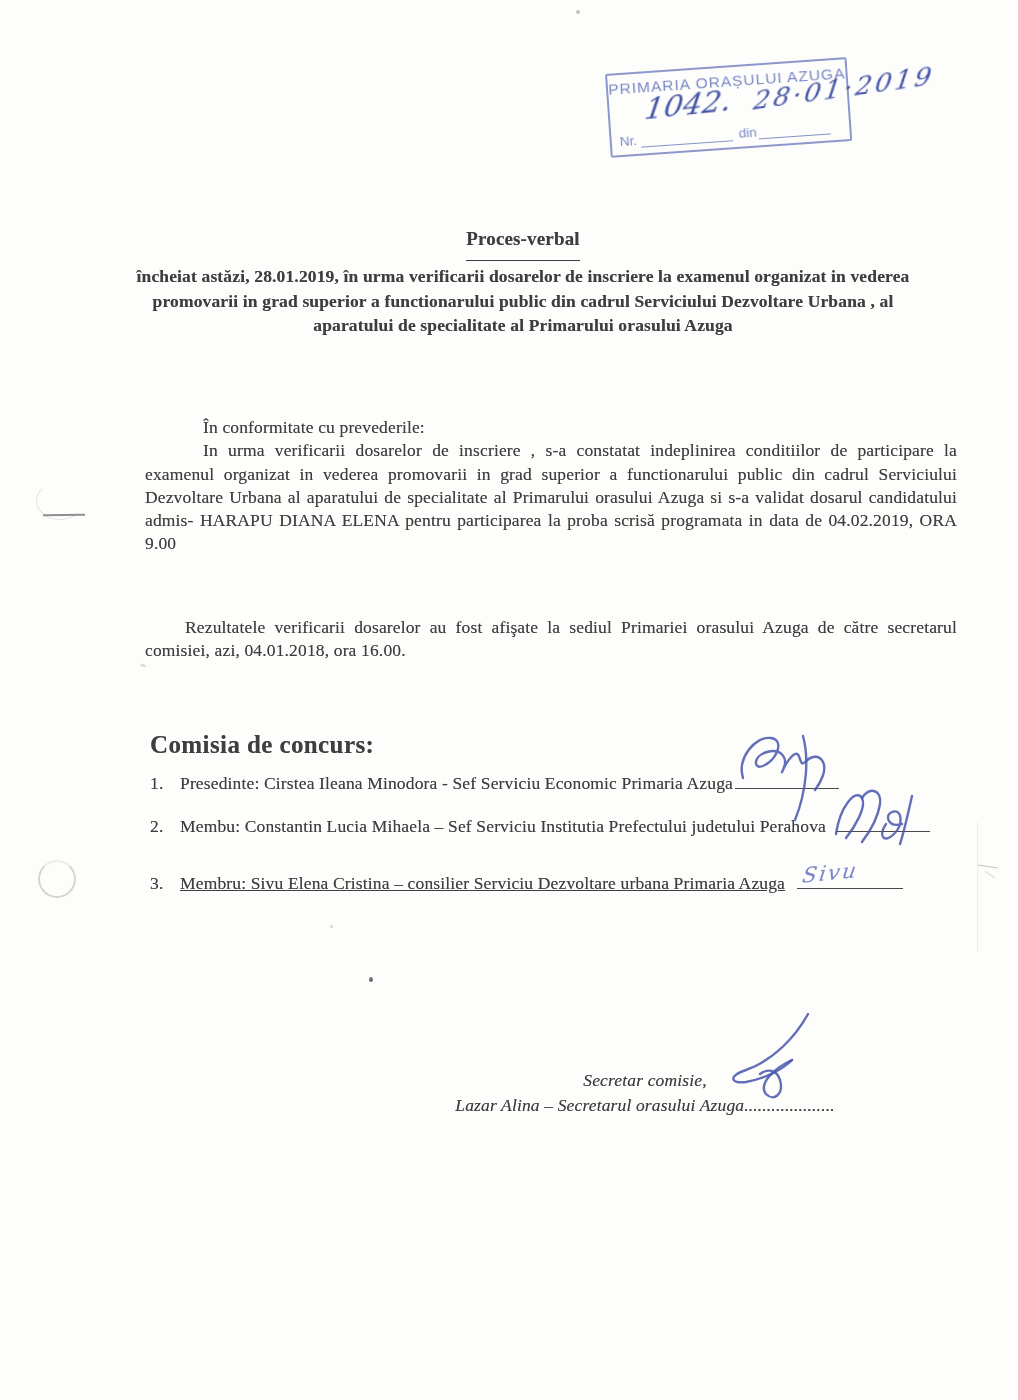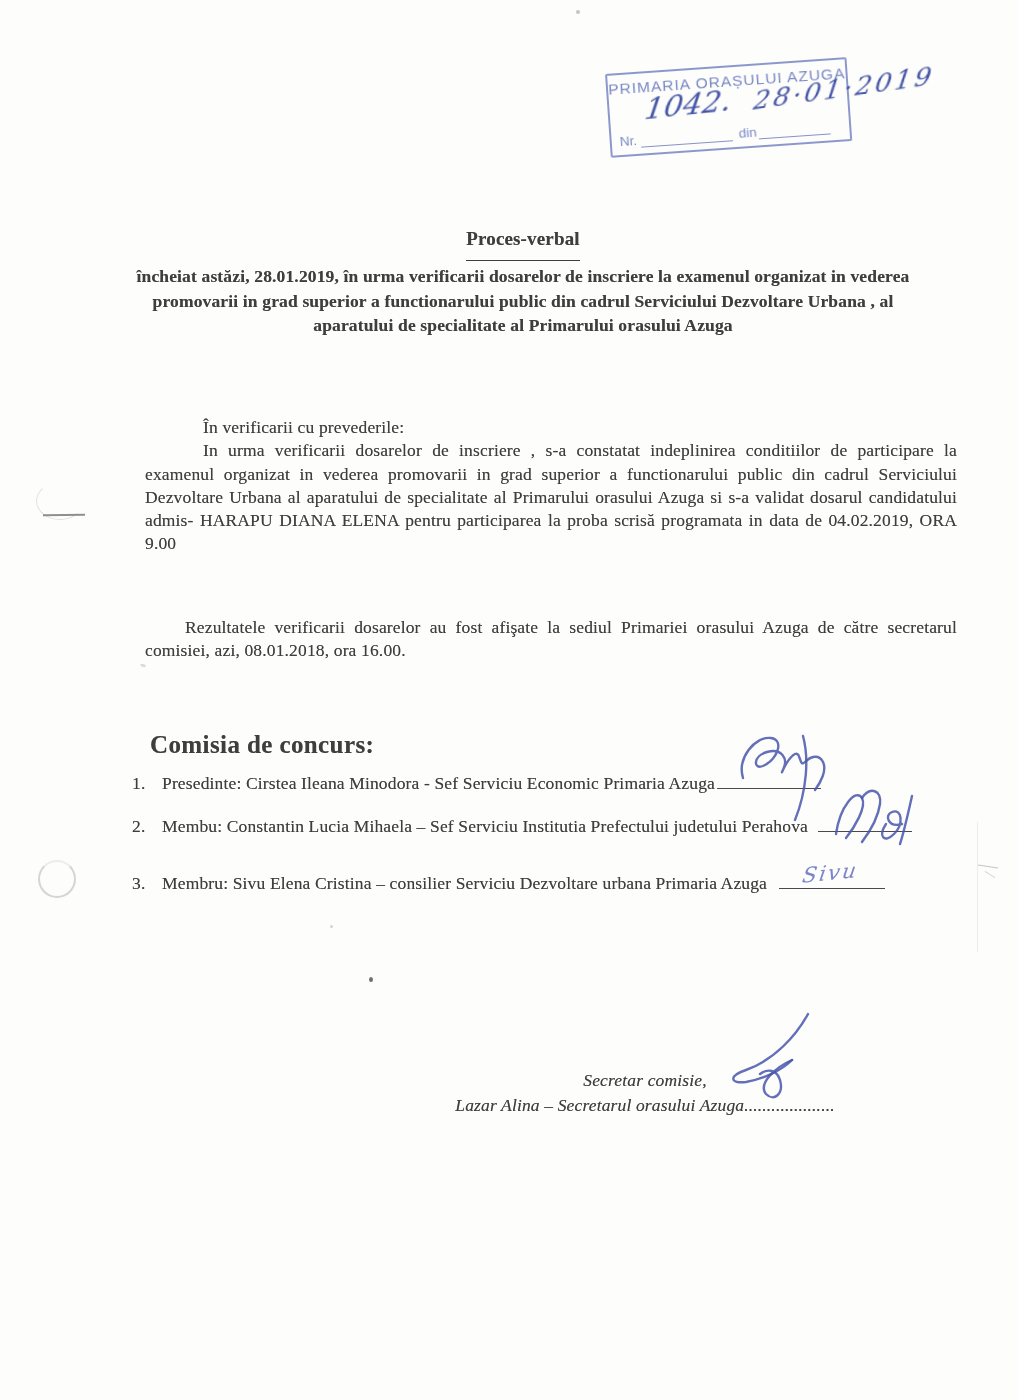--- a/index.html
+++ b/index.html
@@ -90,33 +90,33 @@
   .indent-lg { text-indent: 58px; }
   .indent-md { text-indent: 40px; }
 
   
   .committee-heading {
     position: absolute; left: 150px; top: 731px;
     font-size: 25px; font-weight: bold;
     letter-spacing: 0.4px;
   }
   .member-row {
-    position: absolute; left: 132px; width: 820px;
+    position: absolute; left: 150px; width: 820px;
     font-size: 17.5px; white-space: nowrap;
   }
   .member-num { display: inline-block; width: 30px; }
   .sig-line {
     display: inline-block;
     border-bottom: 1.6px solid #4a4a4a;
     height: 14px;
     vertical-align: baseline;
   }
   .row-1 { top: 773px; }
   .row-2 { top: 816px; }
-  .row-3 { top: 873px; }
+  .row-3 { top: 873px; text-decoration: underline; }
   .row-1 .sig-line { width: 104px; margin-left: 2px; }
   .row-2 .sig-line { width: 94px; margin-left: 10px; }
   .row-3 .sig-line { width: 106px; margin-left: 12px; }
 
   
   .sig-svg { position: absolute; overflow: visible; }
   .sig-svg path {
     fill: none;
     stroke: rgba(72,86,172,0.85);
     stroke-width: 2.4;
@@ -203,25 +203,25 @@
     <div class="stamp-hand stamp-nr">1042.</div>
     <div class="stamp-hand stamp-date">28·01·2019</div>
   </div>
 
   <div class="doc-header scan-text">
     <div><span class="doc-title">Proces-verbal</span></div>
     <p class="doc-intro">încheiat astăzi, 28.01.2019, în urma verificarii dosarelor de inscriere la examenul organizat in vederea promovarii in  grad superior a functionarului public din  cadrul Serviciului Dezvoltare Urbana  , al aparatului de specialitate al Primarului orasului Azuga</p>
   </div>
 
   <div class="body-block scan-text" style="top:416px;">
-    <p class="indent-lg">În verificarii cu prevederile:</p>
+    <p class="indent-lg">În conformitate cu prevederile:</p>
     <p class="indent-lg">In urma verificarii dosarelor de inscriere ,  s-a constatat indeplinirea conditiilor de participare la examenul  organizat in vederea promovarii in  grad superior a functionarului public din  cadrul Serviciului Dezvoltare Urbana  al aparatului de specialitate al Primarului orasului Azuga si s-a validat dosarul candidatului admis- HARAPU DIANA ELENA pentru participarea la proba scrisă programata in data de 04.02.2019, ORA 9.00</p>
   </div>
   <div class="body-block scan-text" style="top:616px;">
-    <p class="indent-md">Rezultatele verificarii  dosarelor au  fost  afişate la  sediul Primariei orasului Azuga de  către secretarul  comisiei, azi, 08.01.2018, ora 16.00.</p>
+    <p class="indent-md">Rezultatele verificarii  dosarelor au  fost  afişate la  sediul Primariei orasului Azuga de  către secretarul  comisiei, azi, 04.01.2018, ora 16.00.</p>
   </div>
 
   <div class="committee-heading scan-text">Comisia de concurs:</div>
 
   <div class="member-row row-1 scan-text">
     <span class="member-num">1.</span><span>Presedinte: Cirstea Ileana Minodora - Sef Serviciu Economic Primaria Azuga</span><span class="sig-line"></span>
   </div>
   <div class="member-row row-2 scan-text">
     <span class="member-num">2.</span><span>Membu: Constantin Lucia Mihaela – Sef Serviciu Institutia Prefectului judetului Perahova</span><span class="sig-line"></span>
   </div>

